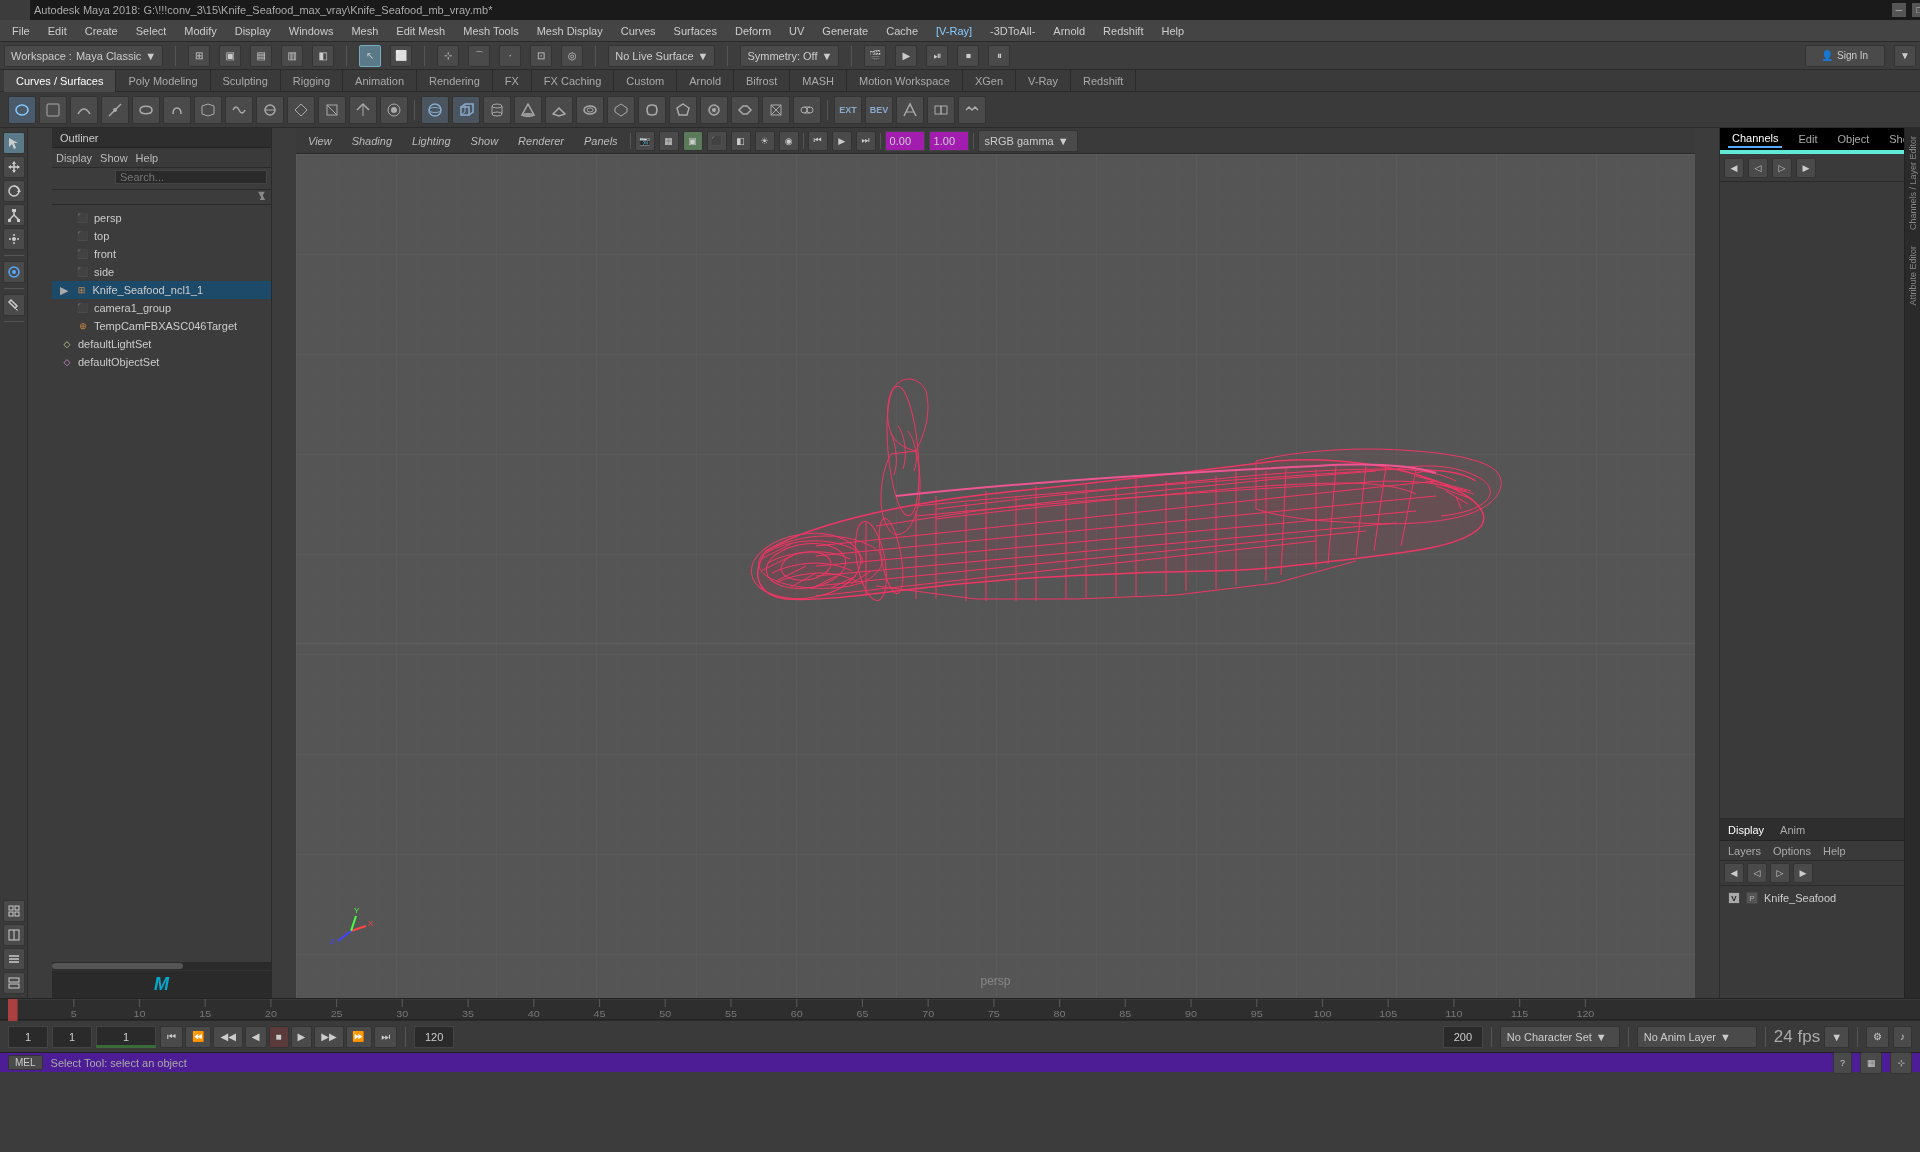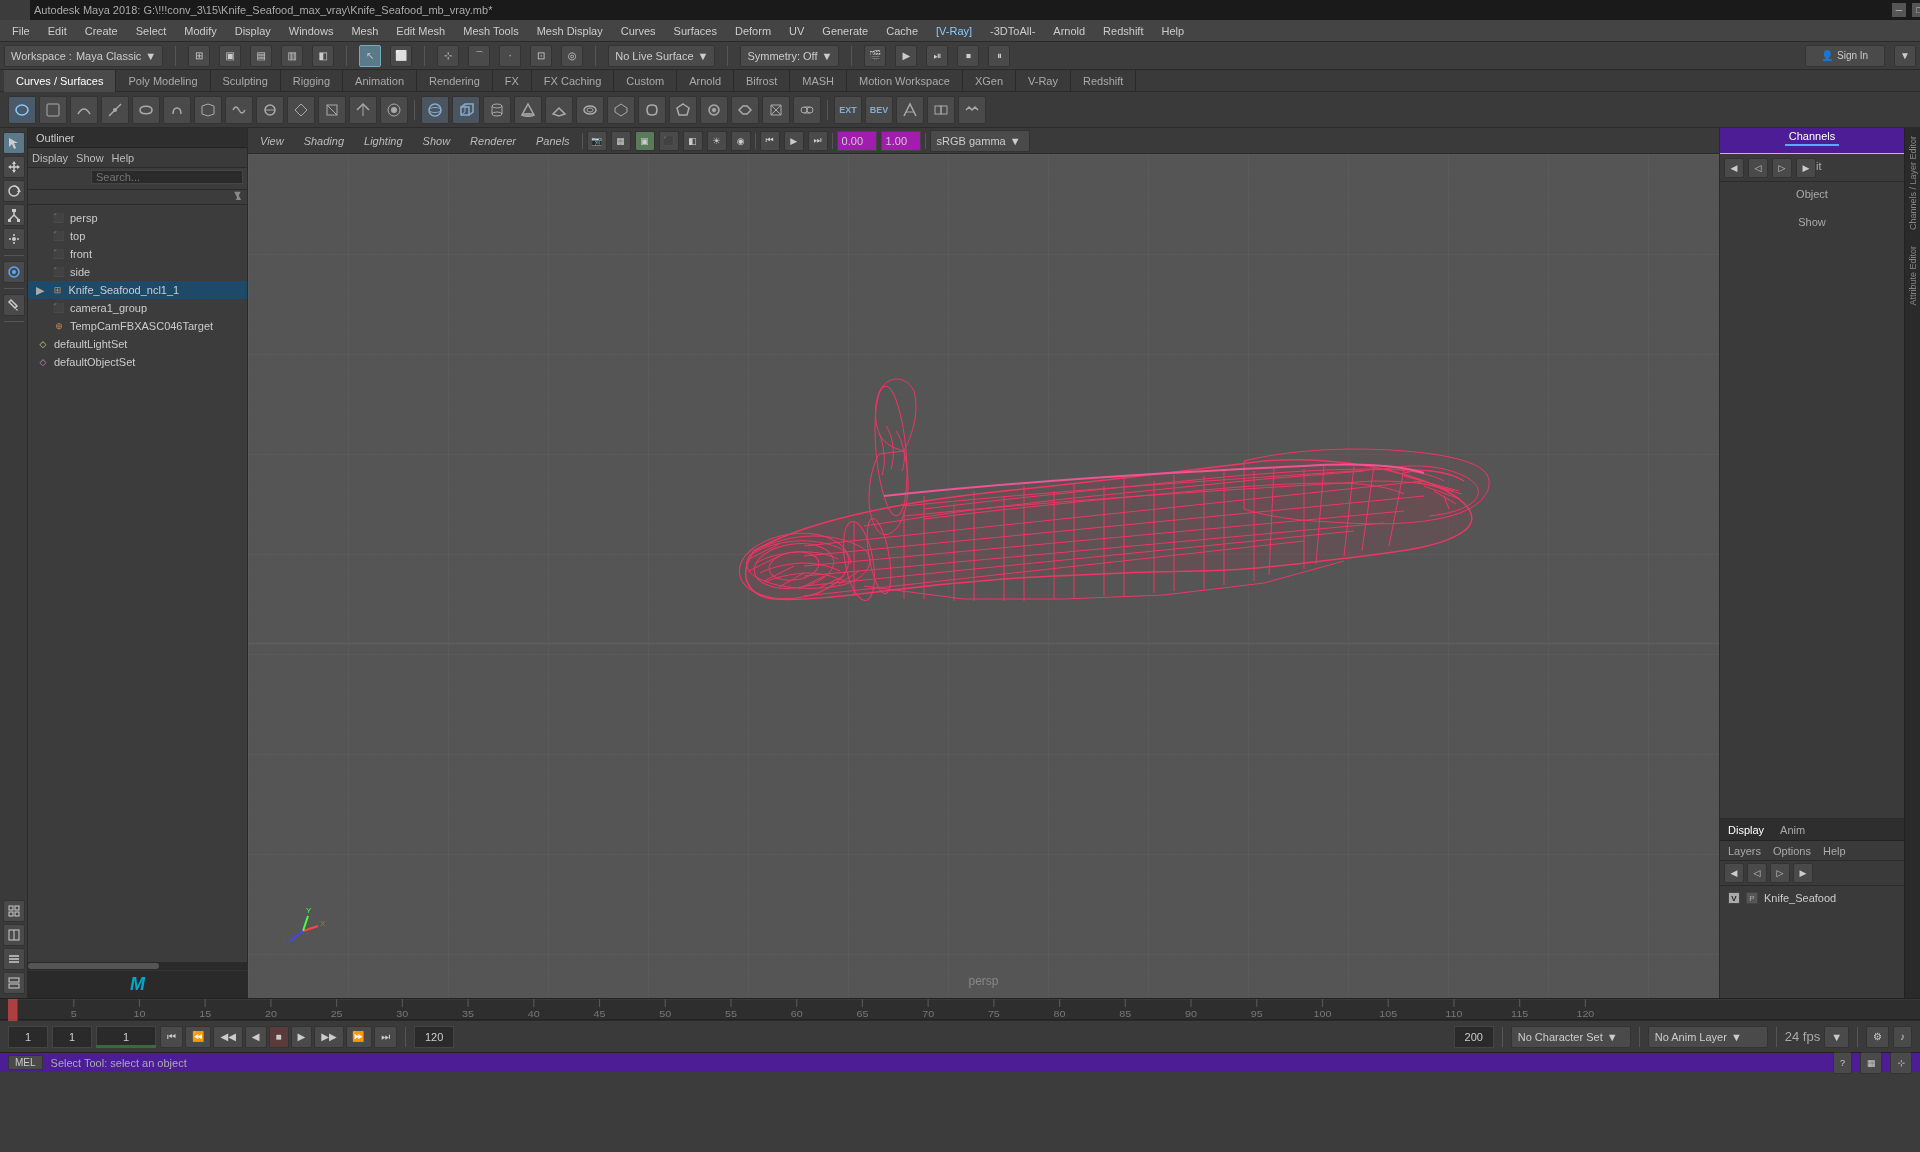--- a/index.html
+++ b/index.html
@@ -336,27 +336,26 @@
     
     #right-panel {
       width: 185px;
       background: #3a3a3a;
       border-left: 1px solid #2a2a2a;
       display: flex;
       flex-direction: column;
     }
     #right-panel-header {
       height: 26px;
-      background: #4c1d95;
+      background: #000000;
       display: flex;
       align-items: center;
       padding: 0 8px;
       gap: 12px;
-      border-bottom: 1px solid #5eead4;
-      flex-direction: column;
+      border-bottom: 4px solid #5eead4;
     }
     .rpanel-tab {
       color: #aaaaaa;
       font-size: 11px;
       cursor: pointer;
       padding: 2px 4px;
     }
     .rpanel-tab.active { color: #ffffff; border-bottom: 2px solid #5af; }
     #right-panel-body {
       flex: 1;
@@ -494,21 +493,21 @@
       cursor: pointer;
       display: flex;
       align-items: center;
       justify-content: center;
       padding: 0 6px;
       border-radius: 2px;
     }
     .bt-spacer { flex: 1; }
     .fps-display {
       color: #aaaaaa;
-      font-size: 13px;
+      font-size: 17px;
     }
 
     
     #status-bar {
       width: 100%;
       height: 20px;
       background: #4c1d95;
       display: flex;
       align-items: center;
       padding: 0 8px;
@@ -571,20 +570,21 @@
       justify-content: center;
       cursor: pointer;
       border-radius: 2px;
     }
 
     
     #content-area {
       display: flex;
       width: 100%;
       height: 870px;
+      gap: 24px;
     }
 
     
     #viewport-main {
       flex: 1;
       position: relative;
       overflow: hidden;
     }
 
     

